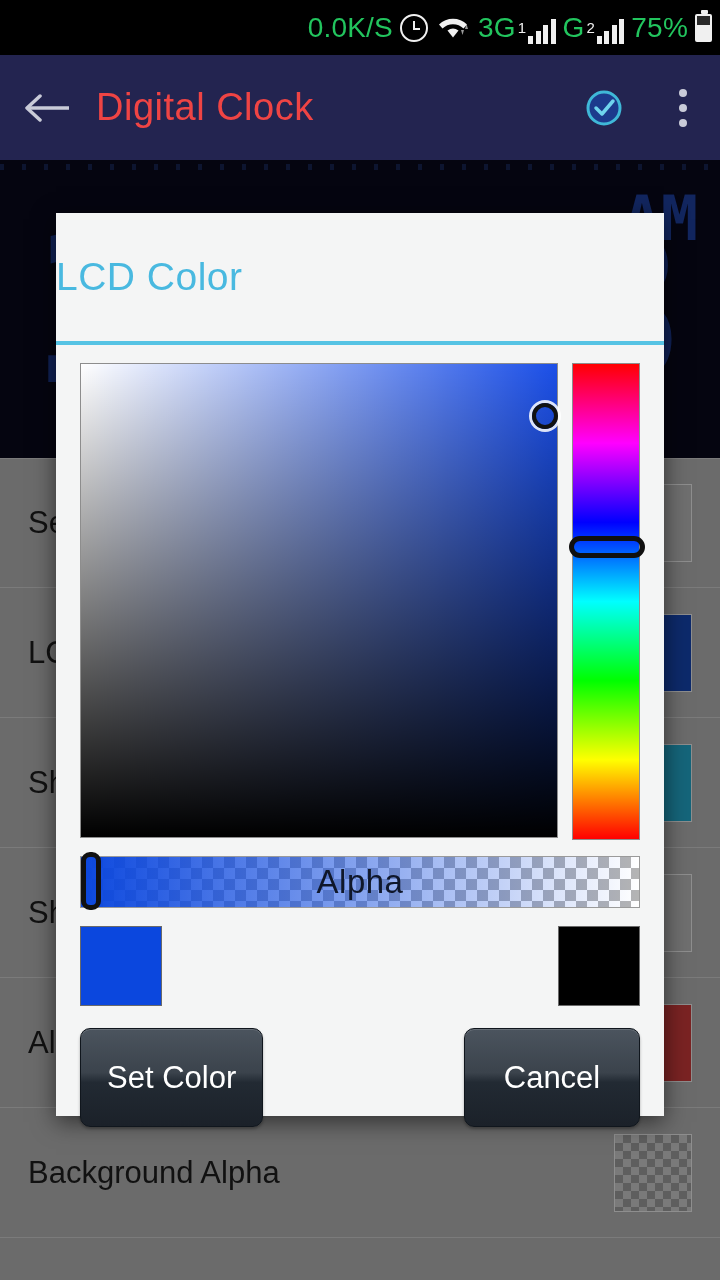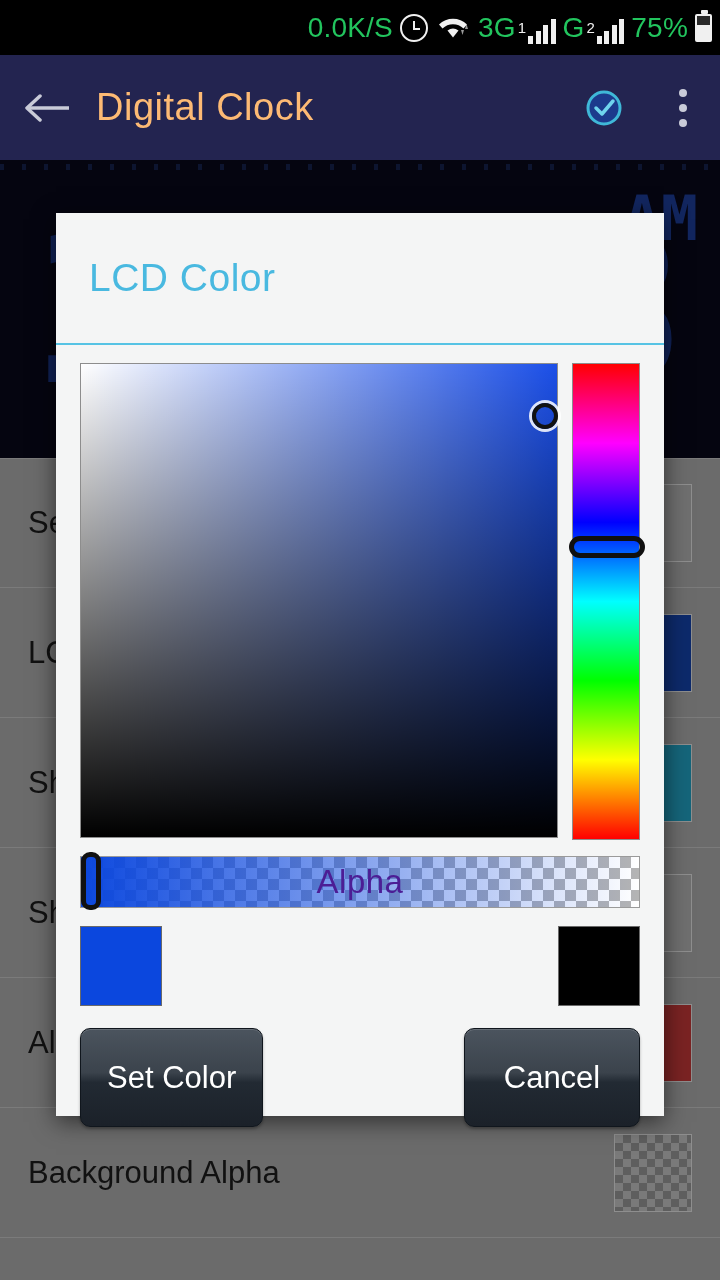--- a/index.html
+++ b/index.html
@@ -33,21 +33,21 @@
   .batt-ic { width: 17px; height: 28px; border: 2px solid #f0f0f0; border-radius: 2px; position: relative; background: linear-gradient(to top, #f0f0f0 62%, #2a2a2a 62%); }
   .batt-ic:before { content:""; position:absolute; top:-6px; left:4px; width:7px; height:4px; background:#f0f0f0; border-radius:1px; }
 
   
   #action-bar {
     position: absolute; left: 0; top: 55px; width: 720px; height: 105px;
     background: #232450;
     display: flex; align-items: center;
   }
   #back-arrow { width: 96px; height: 105px; display:flex; align-items:center; justify-content:center; }
-  #ab-title { font-size: 38px; color: #fdba74; letter-spacing: .5px; flex: 1; }
+  #ab-title { font-size: 38px; color: #ef4444; letter-spacing: .5px; flex: 1; }
   #ab-check { width: 84px; display:flex; align-items:center; justify-content:center; }
   #ab-overflow { width: 74px; display:flex; flex-direction: column; align-items:center; justify-content:center; gap: 7px; }
   #ab-overflow span { width: 8px; height: 8px; border-radius: 50%; background: #c9cbd8; display:block; }
 
   
   #clock-preview {
     position: absolute; left: 0; top: 160px; width: 720px; height: 298px;
     background: #050510; overflow: hidden;
   }
   #lcd-digits {
@@ -82,22 +82,22 @@
     background-position: 0 0, 8px 8px;
     background-color: #7a7a7a;
   }
 
   
   #dialog {
     position: absolute; left: 56px; top: 213px; width: 608px; height: 903px;
     background: #f4f5f5;
     box-shadow: 0 6px 22px rgba(0,0,0,.55);
   }
-  #dlg-title-wrap { height: 132px; display:flex; align-items:center; padding-left: 33px;
-                    border-bottom: 2px solid #a16207; }
+  #dlg-title-wrap { height: 132px; display:flex; align-items:center; 
+                    border-bottom: 4px solid #a16207; }
   #dlg-title { font-size: 39px; color: #49b9e0; letter-spacing: .5px; }
   #dlg-body { padding: 18px 0 0 0; position: relative; height: 771px; }
 
   
   #picker-row { display:flex; padding: 0 24px; gap: 0; }
   #sv-box {
     position: relative; width: 478px; height: 475px;
     border: 1px solid #8d8d8d;
     background-color: var(--hue);
   }
@@ -129,21 +129,21 @@
     background-image:
       linear-gradient(to right, var(--solid), rgba(11,71,222,0)),
       linear-gradient(45deg, #b4b4b4 25%, transparent 25%, transparent 75%, #b4b4b4 75%),
       linear-gradient(45deg, #b4b4b4 25%, transparent 25%, transparent 75%, #b4b4b4 75%);
     background-size: 100% 100%, 22px 22px, 22px 22px;
     background-position: 0 0, 0 0, 11px 11px;
     background-color: #fff;
   }
   #alpha-label {
     position:absolute; inset:0; display:flex; align-items:center; justify-content:center;
-    font-size: 33px; color: #4c1d95; letter-spacing: .5px; pointer-events:none;
+    font-size: 33px; color: #0f172a; letter-spacing: .5px; pointer-events:none;
   }
   #alpha-thumb {
     position:absolute; top: -4px; width: 20px; height: 58px;
     border: 5px solid #111; border-radius: 9px; background: transparent;
     transform: translateX(-50%); box-sizing: border-box;
   }
 
   
   #swatch-row { margin: 18px 24px 0 24px; height: 80px; display:flex; align-items:center; justify-content:space-between; }
   .preview-swatch { width: 82px; height: 80px; border: 1px solid #6a6a6a; }

